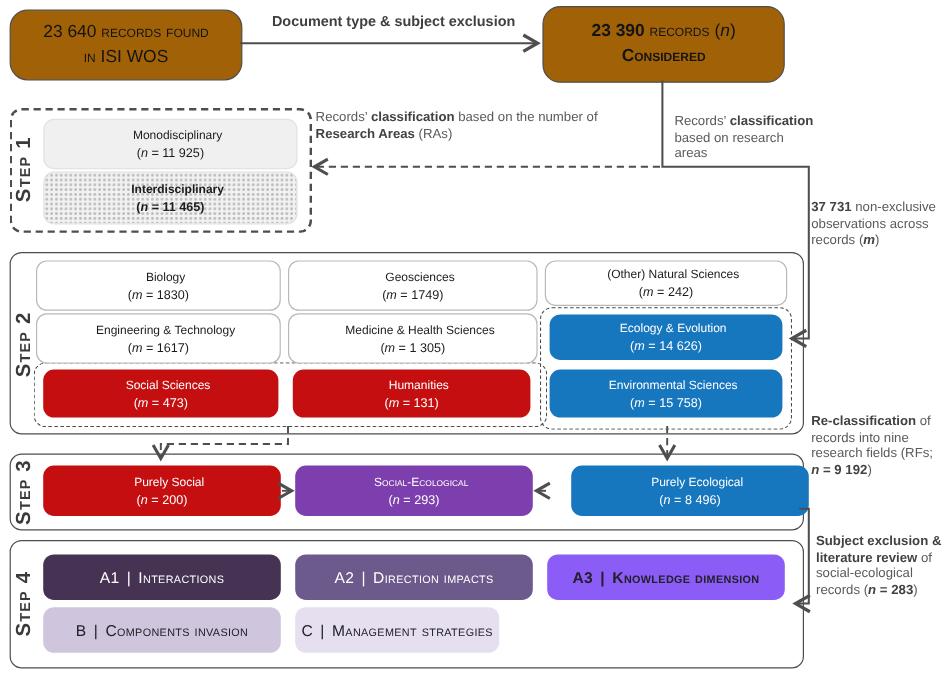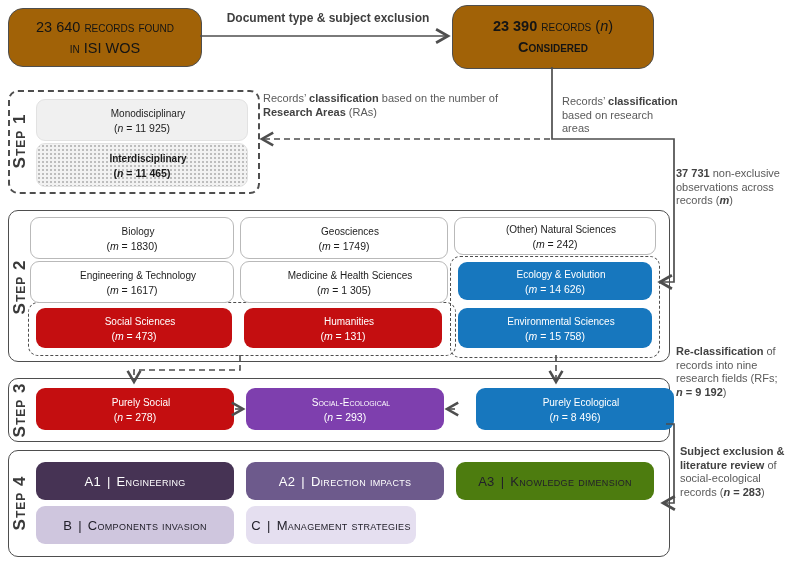--- a/index.html
+++ b/index.html
@@ -27,21 +27,21 @@
   .cell .s{font-size:10.5px;line-height:12px;color:#1c1c1c;}
   .cell.white{background:#fff;border:1px solid #b9b9b9;}
   .cell.gray{background:#f0f0f0;border:1px solid #e2e2e2;}
   .cell.dotted{background-color:#f2f2f2;border:1px solid #e2e2e2;
                background-image:radial-gradient(#bdbdbd 1px, transparent 1.3px);background-size:4px 4px;}
   .cell.dotted .t,.cell.dotted .s{font-weight:700;}
   .cell.red{background:#c40e10;}
   .cell.blue{background:#1777be;}
   .cell.purple{background:#7e3fae;}
   .cell.red .t,.cell.red .s,.cell.blue .t,.cell.blue .s,.cell.purple .t,.cell.purple .s{color:#fff;}
-  .cell.a1{background:#463354;} .cell.a2{background:#6d5a8c;text-align:right;} .cell.a3{background:#4d7c0f;}
+  .cell.a1{background:#463354;} .cell.a2{background:#6d5a8c;text-align:right;} .cell.a3{background:#8b5cf6;font-weight:bold;}
   .cell.b4{background:#cfc6de;} .cell.c4{background:#e5dff0;}
   .cell.a1 .t4,.cell.a2 .t4{color:#fff;}
   .cell.a3 .t4,.cell.b4 .t4,.cell.c4 .t4{color:#22202a;}
   .t4{font-size:13px;letter-spacing:.3px;}
   .t4 .sep{margin:0 6px;}
 
   
   .ann{position:absolute;font-size:11px;line-height:13.5px;color:#5a5a5a;}
   .ann b{color:#424242;}
   .arrowlabel{position:absolute;font-weight:700;font-size:12px;color:#3f3f3f;text-align:center;}
@@ -127,40 +127,40 @@
   <div class="cell blue" style="left:458px;top:308px;width:194px;height:40px;">
     <span class="t">Environmental Sciences</span>
     <span class="s"><span>(</span><i>m</i><span> = 15 758)</span></span>
   </div>
 
   <div class="stepbox" style="left:8px;top:378px;width:660px;height:62px;"></div>
   <div class="steplabel" style="left:-15px;top:400px;">Step 3</div>
 
   <div class="cell red" style="left:36px;top:388px;width:198px;height:42px;">
     <span class="t">Purely Social</span>
-    <span class="s"><span>(</span><i>n</i><span> = 278)</span></span>
+    <span class="s"><span>(</span><i>n</i><span> = 200)</span></span>
   </div>
   <div class="cell purple" style="left:246px;top:388px;width:198px;height:42px;">
     <span class="t sc">Social-Ecological</span>
     <span class="s"><span>(</span><i>n</i><span> = 293)</span></span>
   </div>
   <div class="cell blue" style="left:476px;top:388px;width:198px;height:42px;">
     <span class="t">Purely Ecological</span>
     <span class="s"><span>(</span><i>n</i><span> = 8 496)</span></span>
   </div>
 
   <div class="ann" style="left:676px;top:345px;width:108px;">
     <b>Re-classification</b><span> of records into nine research fields (RFs; </span><i><b>n</b></i><b> = 9 192</b><span>)</span>
   </div>
 
   <div class="stepbox" style="left:8px;top:450px;width:660px;height:105px;"></div>
   <div class="steplabel" style="left:-15px;top:493px;">Step 4</div>
 
   <div class="cell a1" style="left:36px;top:462px;width:198px;height:38px;">
-    <span class="t4"><span>A1</span><span class="sep">|</span><span class="sc">Engineering</span></span>
+    <span class="t4"><span>A1</span><span class="sep">|</span><span class="sc">Interactions</span></span>
   </div>
   <div class="cell a2" style="left:246px;top:462px;width:198px;height:38px;">
     <span class="t4"><span>A2</span><span class="sep">|</span><span class="sc">Direction impacts</span></span>
   </div>
   <div class="cell a3" style="left:456px;top:462px;width:198px;height:38px;">
     <span class="t4"><span>A3</span><span class="sep">|</span><span class="sc">Knowledge dimension</span></span>
   </div>
   <div class="cell b4" style="left:36px;top:506px;width:198px;height:38px;">
     <span class="t4"><span>B</span><span class="sep">|</span><span class="sc">Components invasion</span></span>
   </div>

